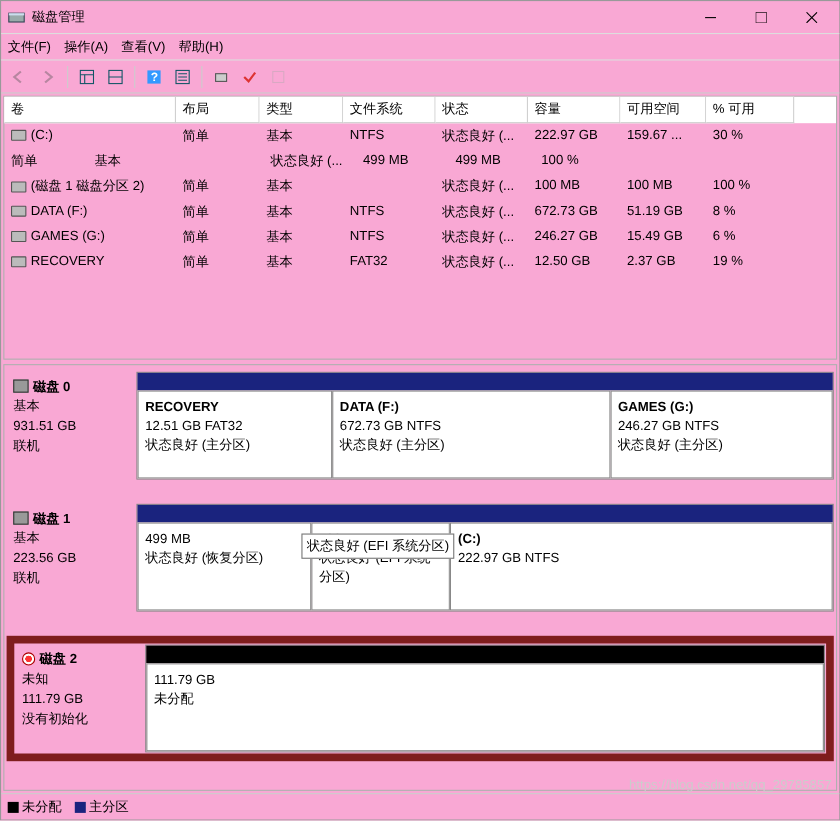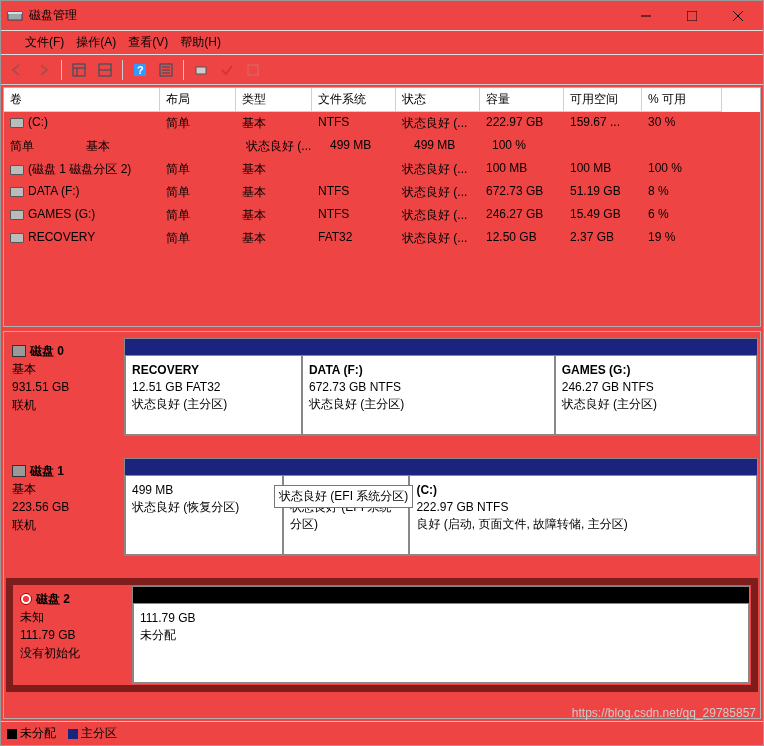--- a/index.html
+++ b/index.html
@@ -1,22 +1,22 @@
 <!DOCTYPE html>
 <html><head>
 <meta charset="utf-8">
 <style>
   * { box-sizing: border-box; }
   body { margin:0; font-family:"Microsoft YaHei","Segoe UI",Arial,sans-serif; font-size:12px; background:#fff; color:#000; }
-  .window { width:764px; height:746px; border:1px solid #999; display:flex; flex-direction:column; background:#ef4444;justify-content:space-between; }
+  .window { width:764px; height:746px; border:1px solid #999; display:flex; flex-direction:column; background:#f9a8d4;justify-content:space-between; }
   .titlebar { height:30px; display:flex; align-items:center; padding:0 2px 0 6px; border-bottom:1px solid #ddd; }
   .titlebar .app-icon { width:16px; height:16px; margin-right:6px; }
   .titlebar .title { flex:1; font-size:12px; }
   .winbtn { width:46px; height:30px; display:flex; align-items:center; justify-content:center; }
-  .menubar { height:24px; display:flex; align-items:center; padding:0 24px; gap:12px; border-bottom:1px solid #ddd; }
+  .menubar { height:24px; display:flex; align-items:center; padding:0 6px; gap:12px; border-bottom:1px solid #ddd; }
   .menubar span { cursor:default; }
   .toolbar { height:30px; display:flex; align-items:center; padding:0 6px; gap:4px; border-bottom:1px solid #ccc; }
   .toolbtn { width:22px; height:22px; display:flex; align-items:center; justify-content:center; border:1px solid transparent; }
   .toolbtn.disabled { opacity:.4; }
   .toolsep { width:1px; height:20px; background:#ccc; margin:0 2px; }
 
   .content { flex:1; display:flex; flex-direction:column; overflow:hidden; }
 
   
   .vol-table { border:1px solid #b0b0b0; margin:2px; }
@@ -267,21 +267,20 @@
                 <div>499 MB</div>
                 <div>状态良好 (恢复分区)</div>
               </div>
               <div class="part" style="flex: 0 0 20%;">
                 <div>100 MB</div>
                 <div>状态良好 (EFI 系统分区)</div>
               </div>
               <div class="part" style="flex: 0 0 55%;">
                 <div class="pname">(C:)</div>
                 <div>222.97 GB NTFS</div>
-                <div>良好 (启动, 页面文件, 故障转储, 主分区)</div>
               </div>
             </div>
           </div>
         </div>
         <div class="disk-row selected">
           <div class="disk-info">
             <div class="hdr"><span class="disk-icon red"></span>磁盘 2</div>
             <div>未知</div>
             <div>111.79 GB</div>
             <div>没有初始化</div>

